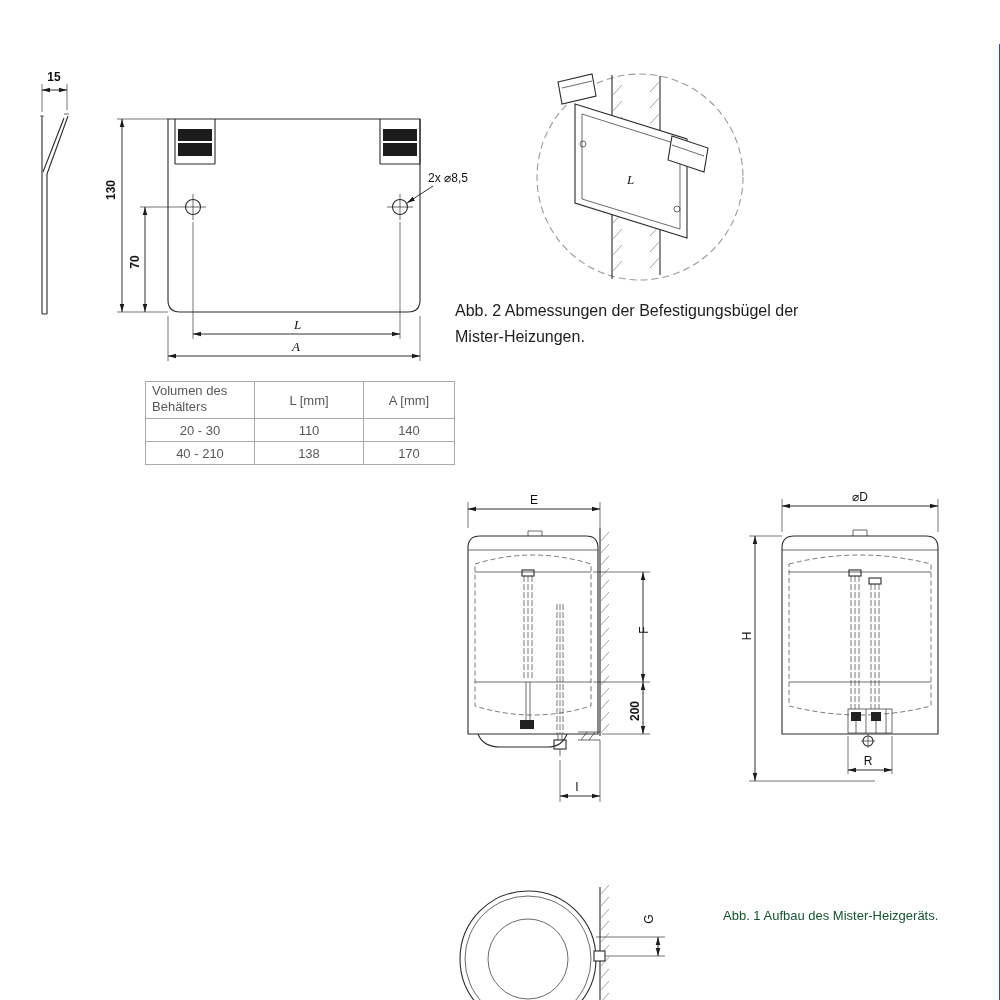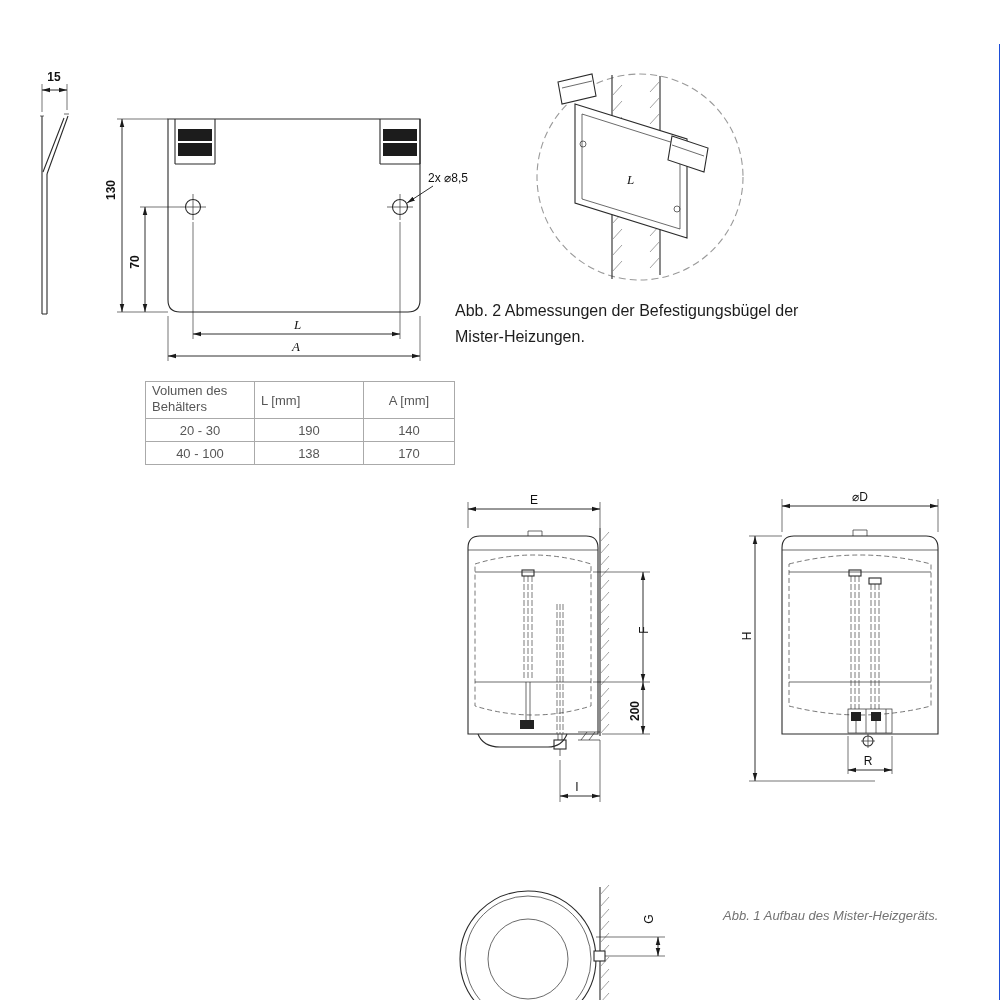--- a/index.html
+++ b/index.html
@@ -15,26 +15,26 @@
   .ext{stroke:#1a1a1a;stroke-width:0.6;fill:none;}
   .dash{stroke:#555;stroke-width:0.8;fill:none;stroke-dasharray:5 3;}
   .dash2{stroke:#444;stroke-width:0.7;fill:none;stroke-dasharray:6 2;}
   .hatch{stroke:#8a8a8a;stroke-width:0.8;fill:none;}
   .bubble{stroke:#9a9a9a;stroke-width:1.1;fill:none;stroke-dasharray:7 4;}
   text.num{font:bold 12px "Liberation Sans",sans-serif;fill:#111;}
   text.let{font:italic 13px "Liberation Serif",serif;fill:#111;}
   text.cap{font:12px "Liberation Sans",sans-serif;fill:#111;}
   
   .caption2{font-size:16px;line-height:26px;color:#1d1d1d;}
-  .caption1{font-size:13px;color:#737373;font-style:italic;}
+  .caption1{font-size:13px;color:#14532d;}
   
   table.spec{border-collapse:collapse;font-size:13px;color:#575757;border-radius:9px;}
   table.spec td,table.spec th{border:1px solid #aaaaaa;padding:1px 6px;font-weight:normal;}
   table.spec th.c1{width:96px;text-align:left;vertical-align:top;line-height:16px;}
-  table.spec th.c2{width:96px;text-align:left;}
+  table.spec th.c2{width:96px;text-align:center;}
   table.spec th.c3{width:78px;text-align:center;}
   table.spec td{text-align:center;height:20px;}
   table.spec tr.hdr th{height:34px;}
 </style>
 </head>
 <body>
 
 <div id="page">
 
   <svg class="abs" style="left:20px;top:20px" width="80" height="270" viewBox="0 0 80 270">
@@ -140,25 +140,25 @@
   <div class="abs" style="left:145px;top:337px">
     <table class="spec">
       <tbody>
           <tr class="hdr">
         <th class="c1">Volumen des Behälters</th>
         <th class="c2">L [mm]</th>
         <th class="c3">A [mm]</th>
       </tr>
       <tr>
         <td>20 - 30</td>
-        <td>190</td>
+        <td>110</td>
         <td>140</td>
       </tr>
       <tr>
-        <td>40 - 100</td>
+        <td>40 - 210</td>
         <td>138</td>
         <td>170</td>
       </tr>
     </tbody>
       </table>
   </div>
 
   <svg class="abs" style="left:450px;top:440px" width="220" height="340" viewBox="0 0 220 340">
     <defs>
       <marker id="mD" markerWidth="10" markerHeight="8" refX="9" refY="3" orient="auto-start-reverse">

